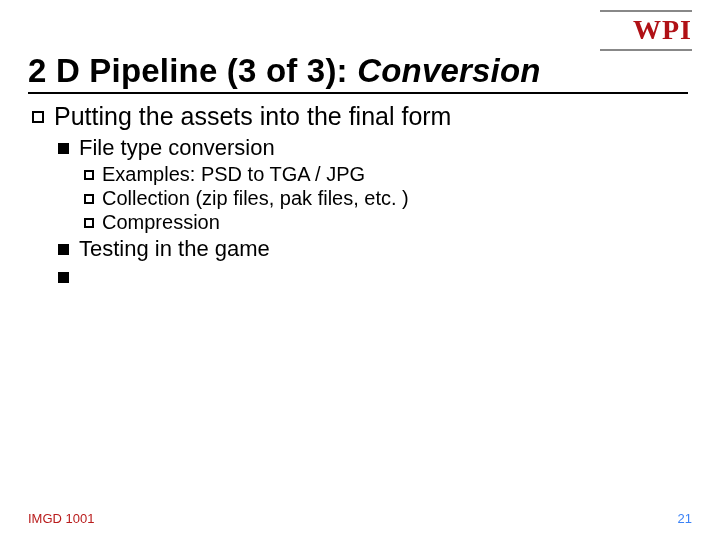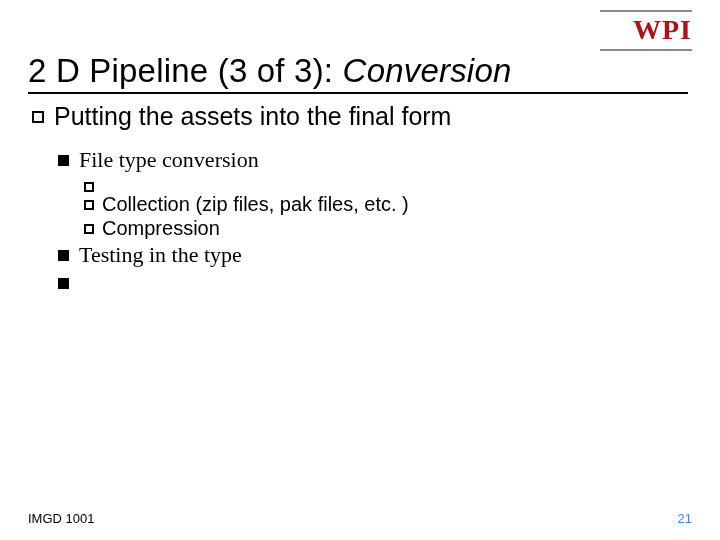--- a/index.html
+++ b/index.html
@@ -1,31 +1,31 @@
 <!DOCTYPE html>
 <html><head>
 <meta charset="utf-8">
 <style>
   * { margin: 0; padding: 0; box-sizing: border-box; }
   html, body { width: 720px; height: 540px; background: #fff; font-family: Verdana, Geneva, sans-serif; color: #000; }
   .slide { position: relative; width: 720px; height: 540px; padding: 20px 28px 12px 28px; }
   .logo { position: absolute; top: 14px; right: 28px; font-family: 'Times New Roman', serif; font-weight: bold; font-size: 28px; color: #b01116; letter-spacing: 1px; }
   .logo-line { position: absolute; top: 10px; right: 28px; width: 92px; height: 2px; background: #888; }
   .logo-line2 { position: absolute; top: 49px; right: 28px; width: 92px; height: 2px; background: #888; }
-  .title { font-size: 33px; font-weight: normal; margin-top: 32px; margin-bottom: 2px; letter-spacing: 0.2px; }
+  .title { font-size: 33px; font-weight: bold; margin-top: 32px; margin-bottom: 2px; letter-spacing: 0.2px; }
   .title .italic { font-style: italic; }
   .title-underline { height: 2px; background: #000; width: 660px; margin-bottom: 8px; }
   .content { padding-left: 4px; }
-  .l1 { font-size: 25px; margin-top: 6px; margin-bottom: 16px; display: flex; align-items: flex-start; }
-  .l2 { font-size: 22px; margin-left: 26px; margin-top: 2px; margin-bottom: 2px; display: flex; align-items: flex-start; font-family: Liberation Serif, serif; }
+  .l1 { font-size: 25px; margin-top: 6px; margin-bottom: 4px; display: flex; align-items: flex-start; }
+  .l2 { font-size: 22px; margin-left: 26px; margin-top: 2px; margin-bottom: 2px; display: flex; align-items: flex-start; }
   .l3 { font-size: 20px; margin-left: 52px; margin-top: 1px; margin-bottom: 1px; display: flex; align-items: flex-start; }
   .bullet-sq-open { display: inline-block; width: 12px; height: 12px; border: 2px solid #000; margin-right: 10px; margin-top: 9px; flex-shrink: 0; }
   .bullet-sq-fill { display: inline-block; width: 11px; height: 11px; background: #000; margin-right: 10px; margin-top: 8px; flex-shrink: 0; }
   .bullet-sq-open-sm { display: inline-block; width: 10px; height: 10px; border: 2px solid #000; margin-right: 8px; margin-top: 7px; flex-shrink: 0; }
-  .footer-left { position: absolute; bottom: 14px; left: 28px; font-size: 13px; color: #000000; }
+  .footer-left { position: absolute; bottom: 14px; left: 28px; font-size: 13px; color: #b91c1c; }
   .footer-right { position: absolute; bottom: 14px; right: 28px; font-size: 13px; color: #3b82f6; }
 </style>
 </head>
 <body>
 
 <div class="slide">
   <div class="logo-line"></div>
   <div class="logo">WPI</div>
   <div class="logo-line2"></div>
 
@@ -38,32 +38,33 @@
     <div class="l1">
       <span class="bullet-sq-open"></span>
       <span>Putting the assets into the final form</span>
     </div>
     <div class="l2">
       <span class="bullet-sq-fill"></span>
       <span>File type conversion</span>
     </div>
     <div class="l3">
       <span class="bullet-sq-open-sm"></span>
+      <span>Examples: PSD to TGA / JPG</span>
     </div>
     <div class="l3">
       <span class="bullet-sq-open-sm"></span>
       <span>Collection (zip files, pak files, etc. )</span>
     </div>
     <div class="l3">
       <span class="bullet-sq-open-sm"></span>
       <span>Compression</span>
     </div>
     <div class="l2">
       <span class="bullet-sq-fill"></span>
-      <span>Testing in the type</span>
+      <span>Testing in the game</span>
     </div>
     <div class="l2">
       <span class="bullet-sq-fill"></span>
     </div>
   </div>
 
   <div class="footer-left">IMGD 1001</div>
   <div class="footer-right">21</div>
 </div>
 

